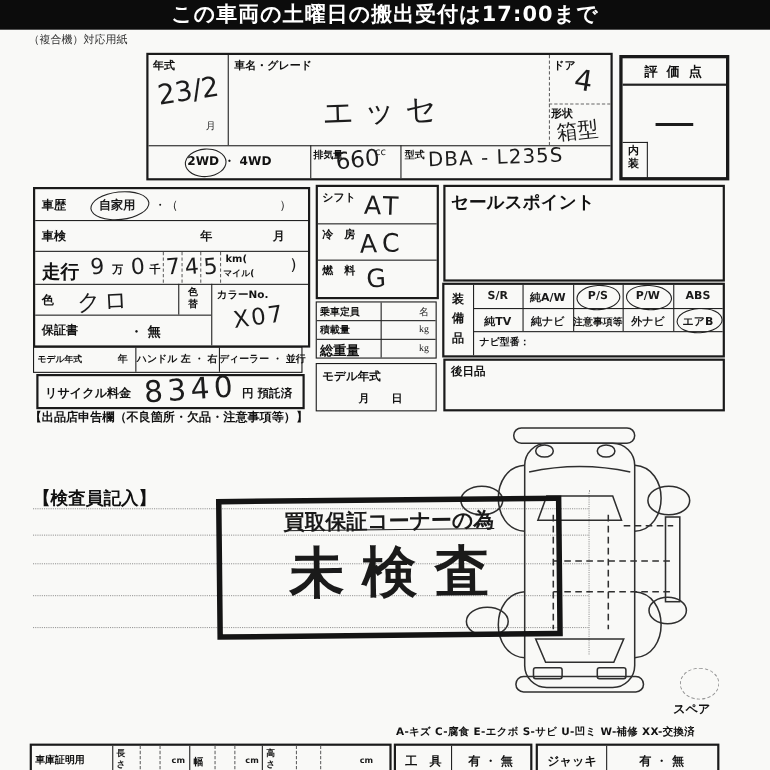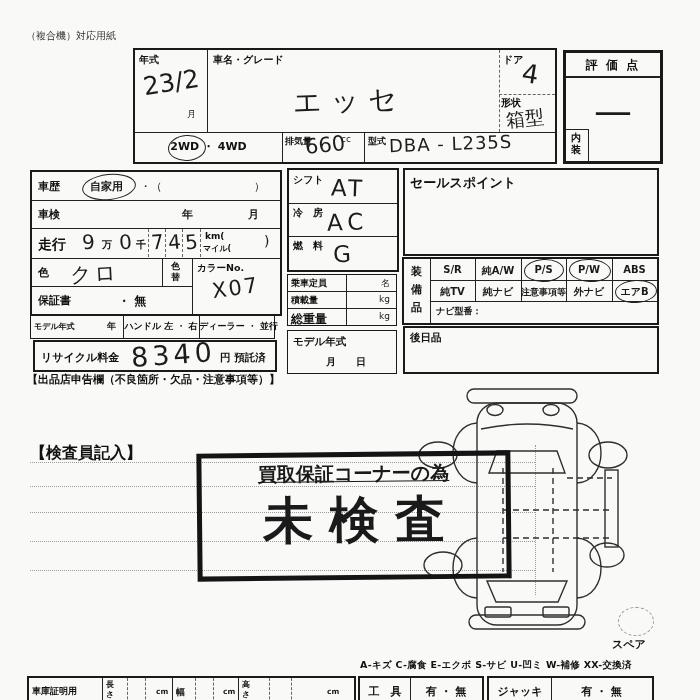--- a/index.html
+++ b/index.html
@@ -14,20 +14,22 @@
   .vld{position:absolute;width:0;border-left:1px dashed #666;}
   .circ{position:absolute;border:1.7px solid #222;border-radius:50%;}
   .dot{position:absolute;border-top:1.3px dotted #9a9a99;height:0;}
   .ctr{text-align:center;}
 </style>
 </head>
 <body>
 
 <div id="canvas">
 
+  <div class="abs" style="left:0;top:0;width:700px;height:27px;background:#0c0c0c;color:#fff;
+              font-size:19px;font-weight:700;text-align:center;line-height:27px;letter-spacing:1px;">この車両の土曜日の搬出受付は17:00まで</div>
   <div class="abs" style="left:26px;top:29px;font-size:10px;color:#333;">（複合機）対応用紙</div>
 
 
   <div class="box" style="left:133px;top:48px;width:420px;height:112px;">
     <div class="hl" style="left:0;top:82px;width:420px;"></div>
     <div class="vl" style="left:72px;top:0;height:82px;"></div>
     <div class="vl" style="left:147px;top:82px;height:30px;"></div>
     <div class="vl" style="left:229px;top:82px;height:30px;"></div>
     <div class="vld" style="left:364px;top:0;height:82px;"></div>
     <div class="abs" style="left:364px;top:44px;width:56px;border-top:1px dashed #666;"></div>
@@ -75,21 +77,21 @@
     <div class="abs lbl" style="left:6px;top:7px;font-size:11px;">車歴</div>
     <div class="abs" style="left:58px;top:7px;font-size:11px;font-weight:700;">自家用</div>
     <div class="circ" style="left:50px;top:2px;width:52px;height:24px;transform:rotate(-6deg);"></div>
     <div class="abs" style="left:108px;top:7px;font-size:11px;">・（</div>
     <div class="abs" style="left:222px;top:7px;font-size:11px;">）</div>
 
     <div class="abs lbl" style="left:6px;top:35px;font-size:11px;">車検</div>
     <div class="abs" style="left:150px;top:35px;font-size:11px;font-weight:700;">年</div>
     <div class="abs" style="left:216px;top:35px;font-size:11px;font-weight:700;">月</div>
 
-    <div class="abs lbl" style="left:6px;top:64px;font-size:14px;">走行</div>
+    <div class="abs lbl" style="left:6px;top:64px;font-size:17px;">走行</div>
     <div class="abs hw" style="left:50px;top:58px;font-size:20px;transform:rotate(-5deg);">9</div>
     <div class="abs lbl" style="left:70px;top:66px;font-size:10px;">万</div>
     <div class="abs hw" style="left:87px;top:58px;font-size:20px;transform:rotate(-5deg);">0</div>
     <div class="abs lbl" style="left:104px;top:66px;font-size:10px;">千</div>
     <div class="vld" style="left:116px;top:57px;height:28px;"></div>
     <div class="abs hw" style="left:119px;top:58px;font-size:20px;transform:rotate(-5deg);">7</div>
     <div class="vld" style="left:133px;top:57px;height:28px;"></div>
     <div class="abs hw" style="left:136px;top:58px;font-size:20px;transform:rotate(-5deg);">4</div>
     <div class="vld" style="left:150px;top:57px;height:28px;"></div>
     <div class="abs hw" style="left:153px;top:58px;font-size:20px;transform:rotate(-5deg);">5</div>
@@ -113,39 +115,39 @@
     <div class="hl" style="left:0;top:33px;width:108px;"></div>
     <div class="hl" style="left:0;top:66px;width:108px;"></div>
     <div class="abs lbl" style="left:4px;top:3px;font-size:10px;">シフト</div>
     <div class="abs hw" style="left:42px;top:5px;font-size:23px;letter-spacing:3px;transform:rotate(2deg);">AT</div>
     <div class="abs lbl" style="left:4px;top:36px;font-size:10px;">冷　房</div>
     <div class="abs hw" style="left:38px;top:39px;font-size:23px;letter-spacing:5px;transform:rotate(-2deg);">AC</div>
     <div class="abs lbl" style="left:4px;top:69px;font-size:10px;">燃　料</div>
     <div class="abs hw" style="left:44px;top:71px;font-size:23px;transform:rotate(-3deg);">G</div>
   </div>
 
-  <div class="box" style="left:287px;top:274px;width:108px;height:50px;border-width:1.5px;">
+  <div class="box" style="left:287px;top:274px;width:108px;height:50px;border-width:1.5px;font-family:Liberation Serif, serif;">
     <div class="hl" style="left:0;top:16px;width:108px;border-top-width:1px;"></div>
     <div class="hl" style="left:0;top:33px;width:108px;border-top-width:1px;"></div>
     <div class="vl" style="left:58px;top:0;height:50px;border-left-width:1px;"></div>
     <div class="abs lbl" style="left:3px;top:2px;font-size:9px;">乗車定員</div>
     <div class="abs" style="left:60px;top:2px;width:42px;font-size:9px;text-align:right;">名</div>
     <div class="abs lbl" style="left:3px;top:19px;font-size:9px;">積載量</div>
     <div class="abs" style="left:60px;top:19px;width:42px;font-size:9px;text-align:right;">kg</div>
     <div class="abs lbl" style="left:3px;top:36px;font-size:12px;">総重量</div>
     <div class="abs" style="left:60px;top:36px;width:42px;font-size:9px;text-align:right;">kg</div>
   </div>
 
   <div class="box" style="left:287px;top:330px;width:108px;height:42px;border-width:1.5px;">
     <div class="abs lbl" style="left:5px;top:4px;font-size:10.5px;">モデル年式</div>
     <div class="abs lbl" style="left:38px;top:24px;font-size:10px;">月　　日</div>
   </div>
 
   <div class="box" style="left:403px;top:168px;width:252px;height:84px;">
-    <div class="abs lbl" style="left:5px;top:4px;font-size:13px;">セールスポイント</div>
+    <div class="abs lbl" style="left:5px;top:4px;font-size:16px;">セールスポイント</div>
   </div>
 
   <div class="box" style="left:402px;top:257px;width:253px;height:64px;">
     <div class="vl" style="left:26px;top:0;height:64px;"></div>
     <div class="hl" style="left:26px;top:21px;width:227px;border-top-width:1px;"></div>
     <div class="hl" style="left:26px;top:42px;width:227px;border-top-width:1px;"></div>
     <div class="vl" style="left:71px;top:0;height:42px;border-left-width:1px;"></div>
     <div class="vl" style="left:117px;top:0;height:42px;border-left-width:1px;"></div>
     <div class="vl" style="left:162px;top:0;height:42px;border-left-width:1px;"></div>
     <div class="vl" style="left:208px;top:0;height:42px;border-left-width:1px;"></div>

